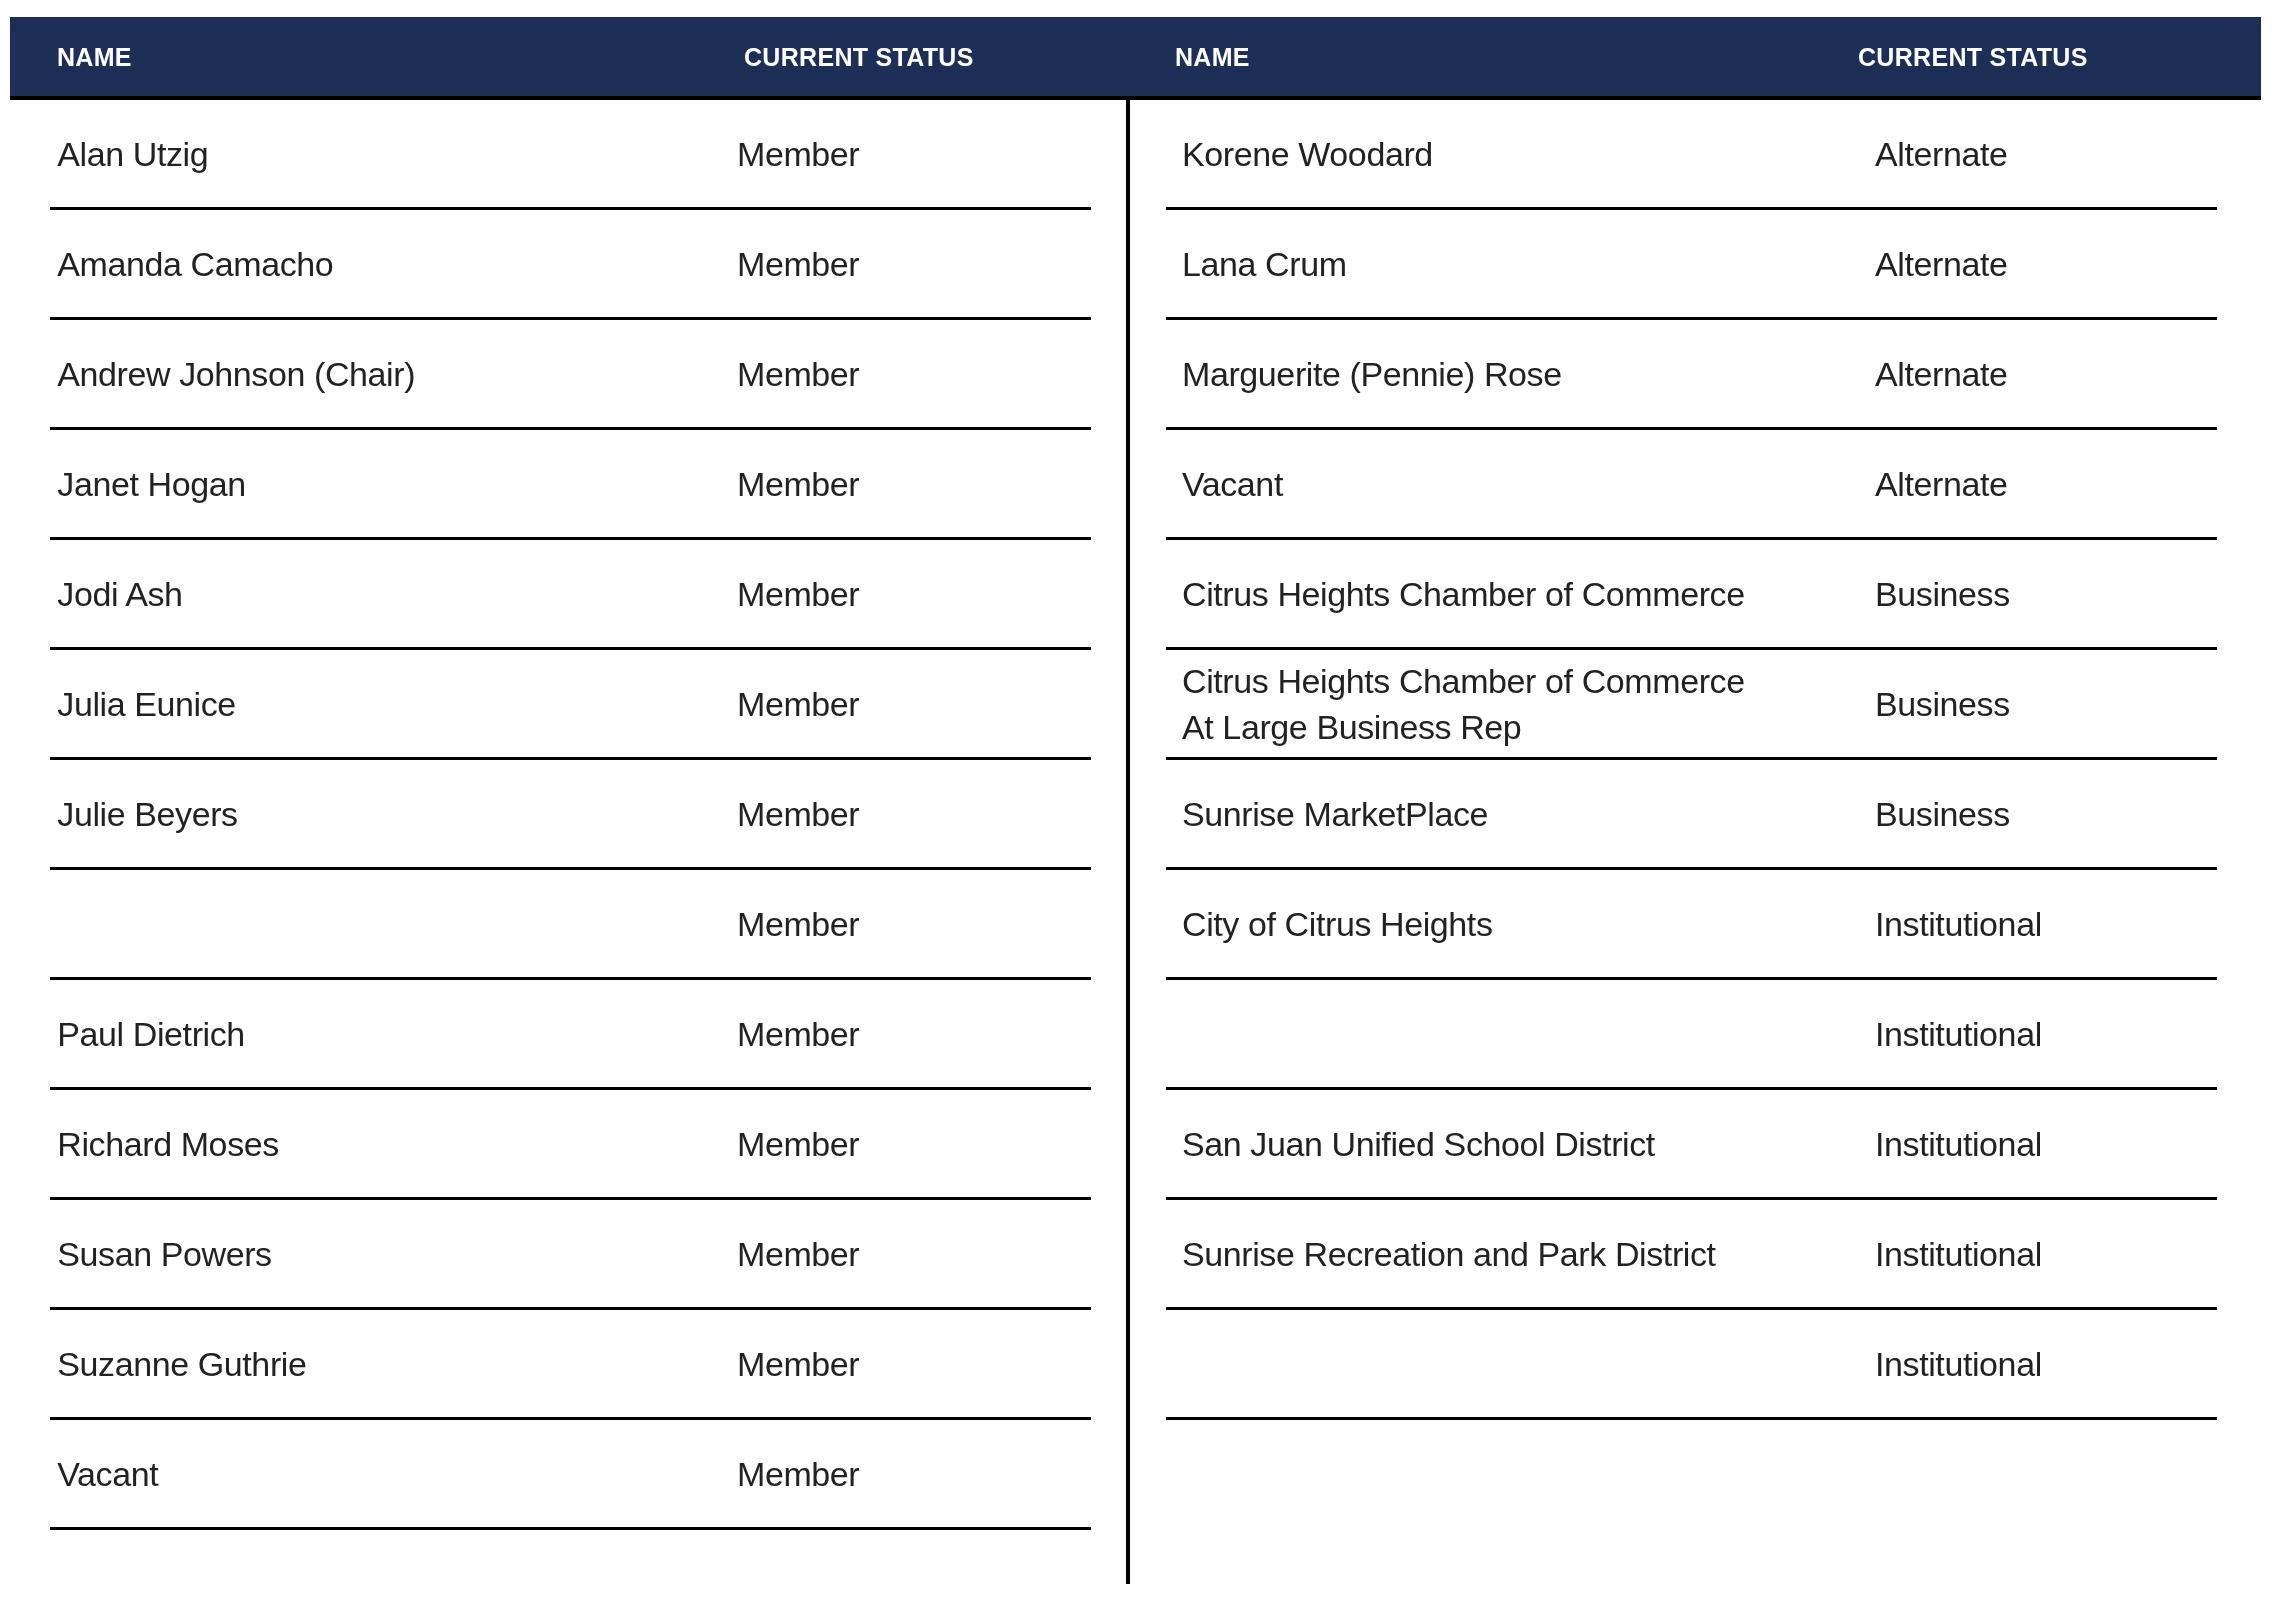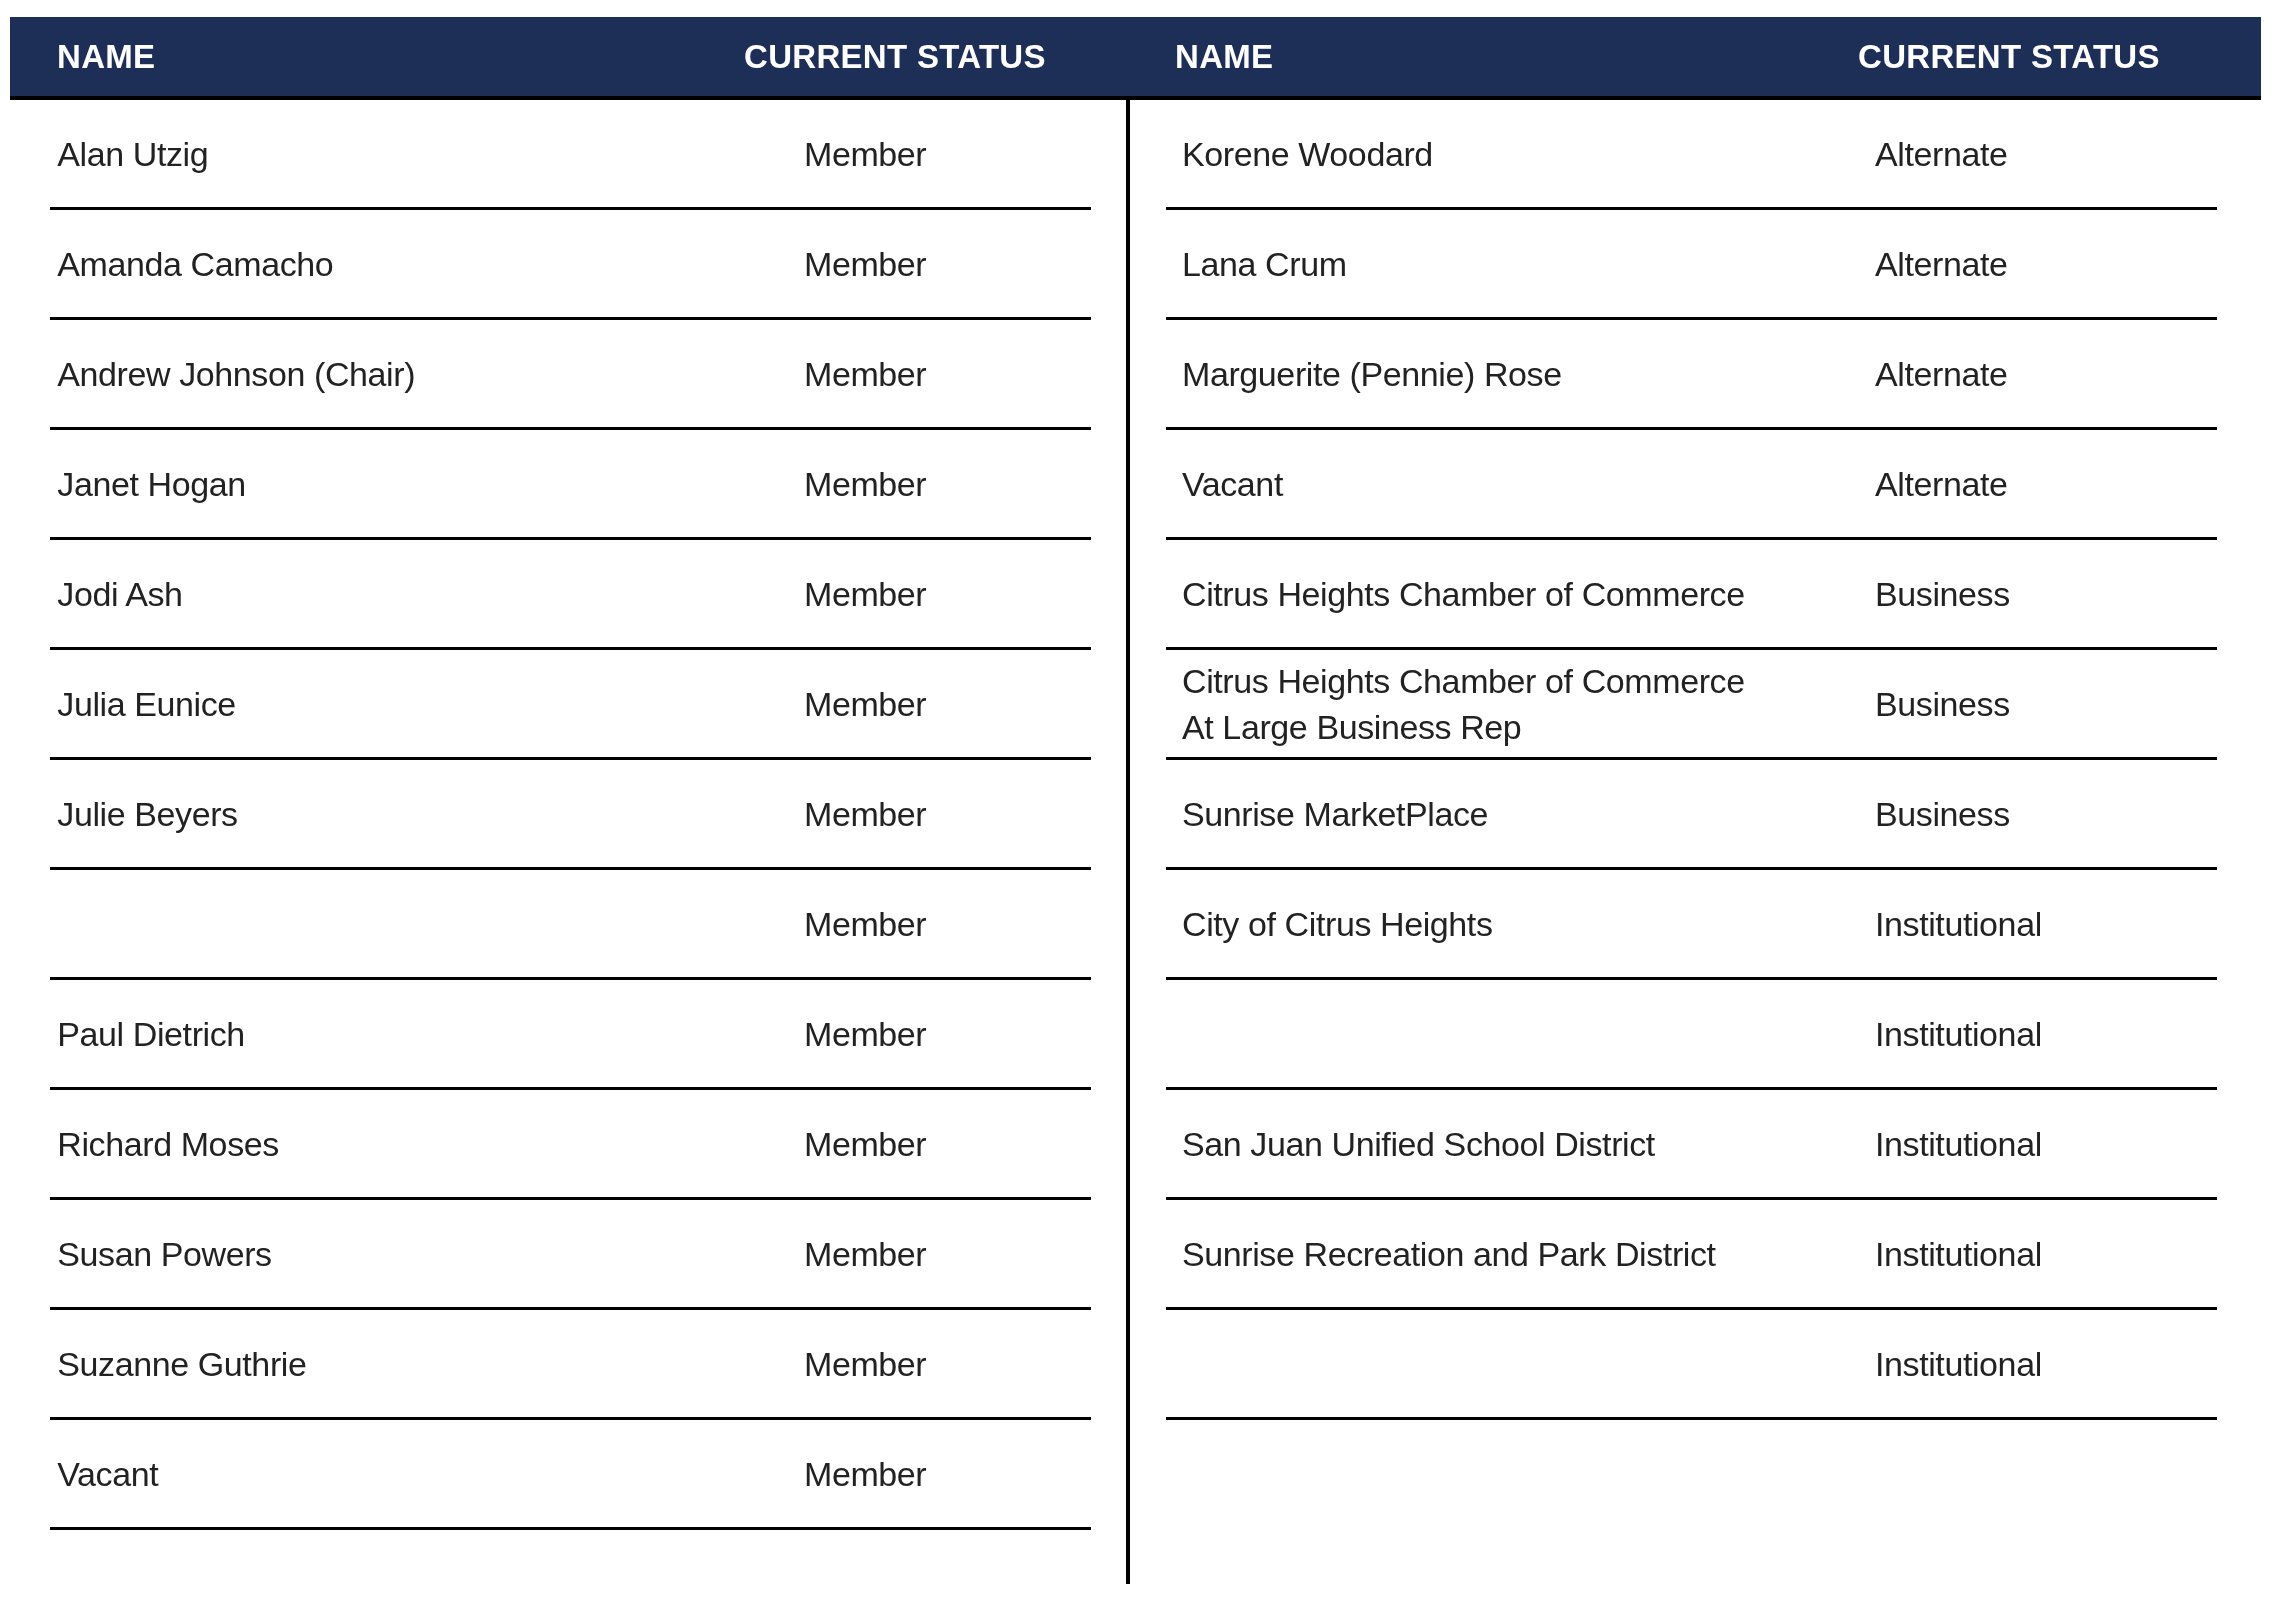--- a/index.html
+++ b/index.html
@@ -31,21 +31,21 @@
     height: 3.7px;
     background: #000000;
   }
   .hdr {
     position: absolute;
     top: 16.5px;
     height: 80px;
     line-height: 80px;
     color: #ffffff;
     font-weight: bold;
-    font-size: 33px;
+    font-size: 25px;
     letter-spacing: 0.3px;
     white-space: nowrap;
   }
   .divider {
     position: absolute;
     left: 1126px;
     top: 96px;
     width: 3.7px;
     height: 1488px;
     background: #000000;
@@ -65,21 +65,21 @@
   }
   .cell {
     position: absolute;
     font-size: 34px;
     letter-spacing: -0.4px;
     line-height: 46px;
     color: #222222;
     white-space: nowrap;
   }
   .table.left .cell.name { left: 7.3px; }
-  .table.left .cell.status { left: 754px; }
+  .table.left .cell.status { left: 687px; }
   .table.right .cell.name { left: 8px; margin-left: 8px; }
   .table.right .cell.status { left: 709px; }
   .cell.name .line { display: block; }
 </style>
 </head>
 <body>
 
 <div class="header-band"></div>
 <div class="header-rule"></div>
 

